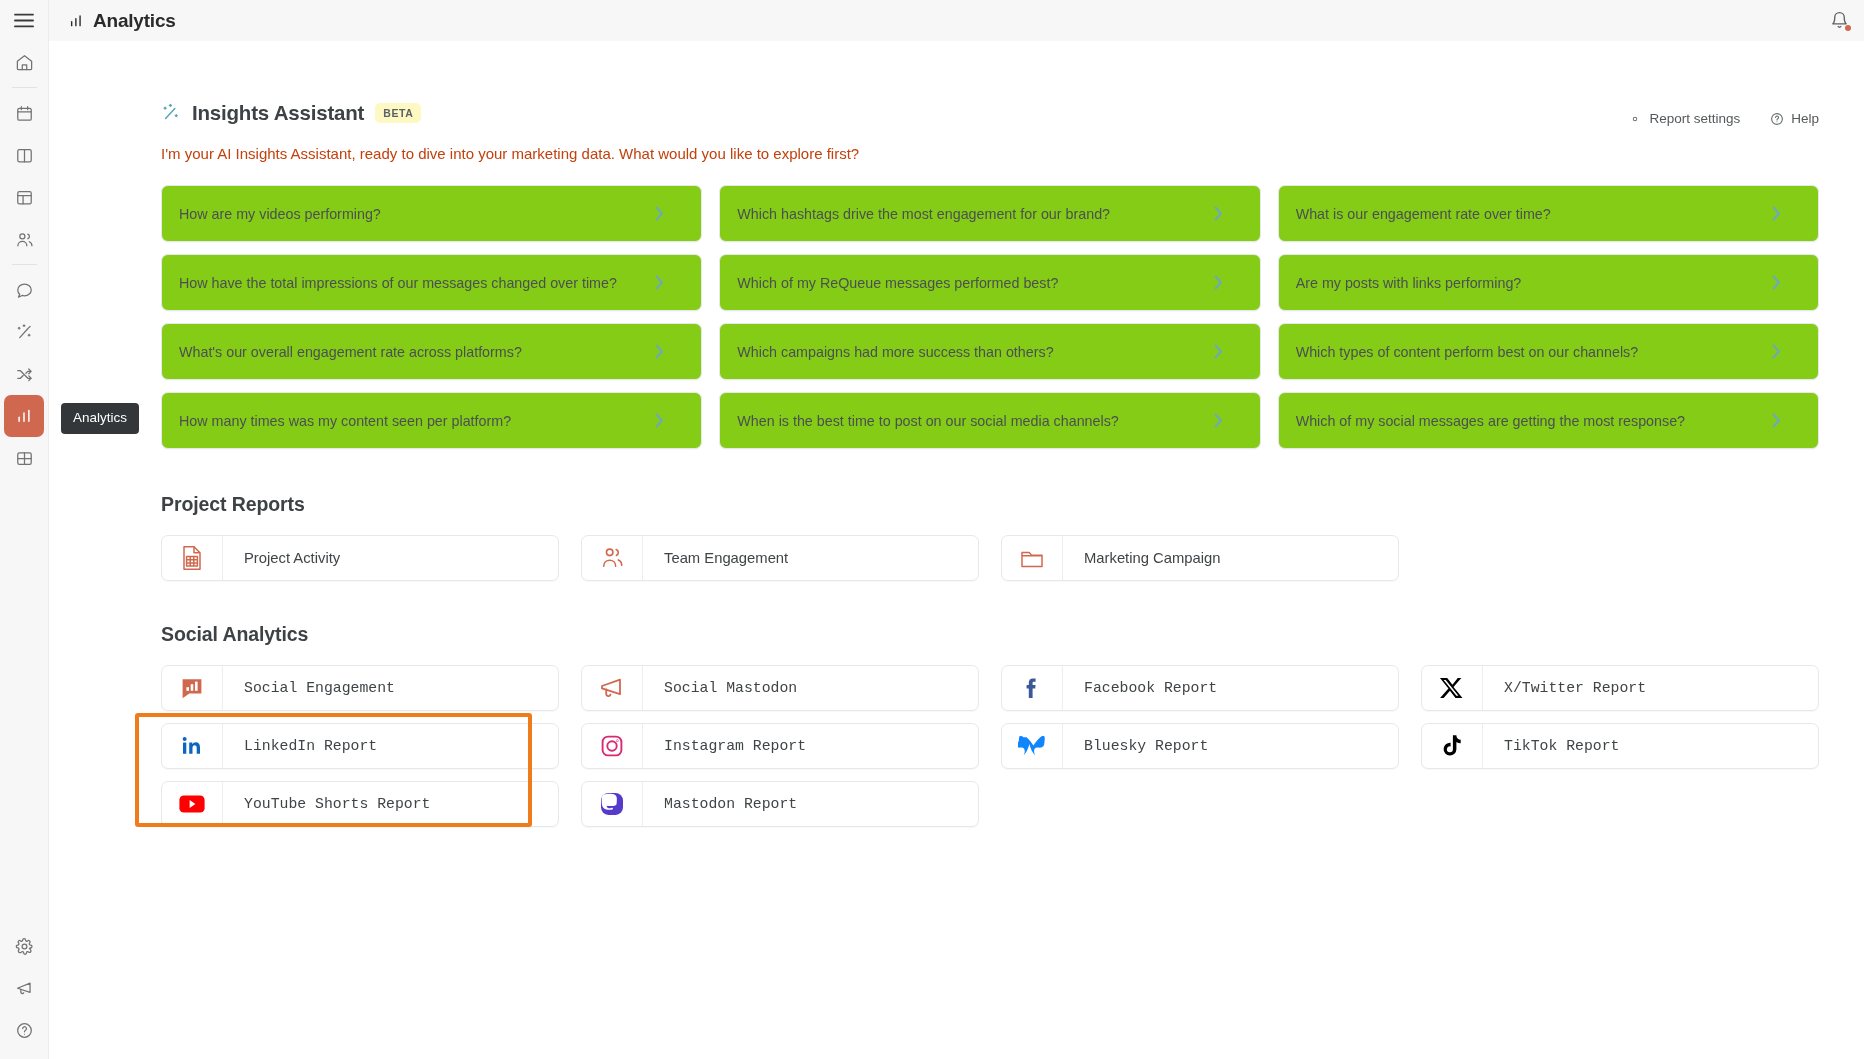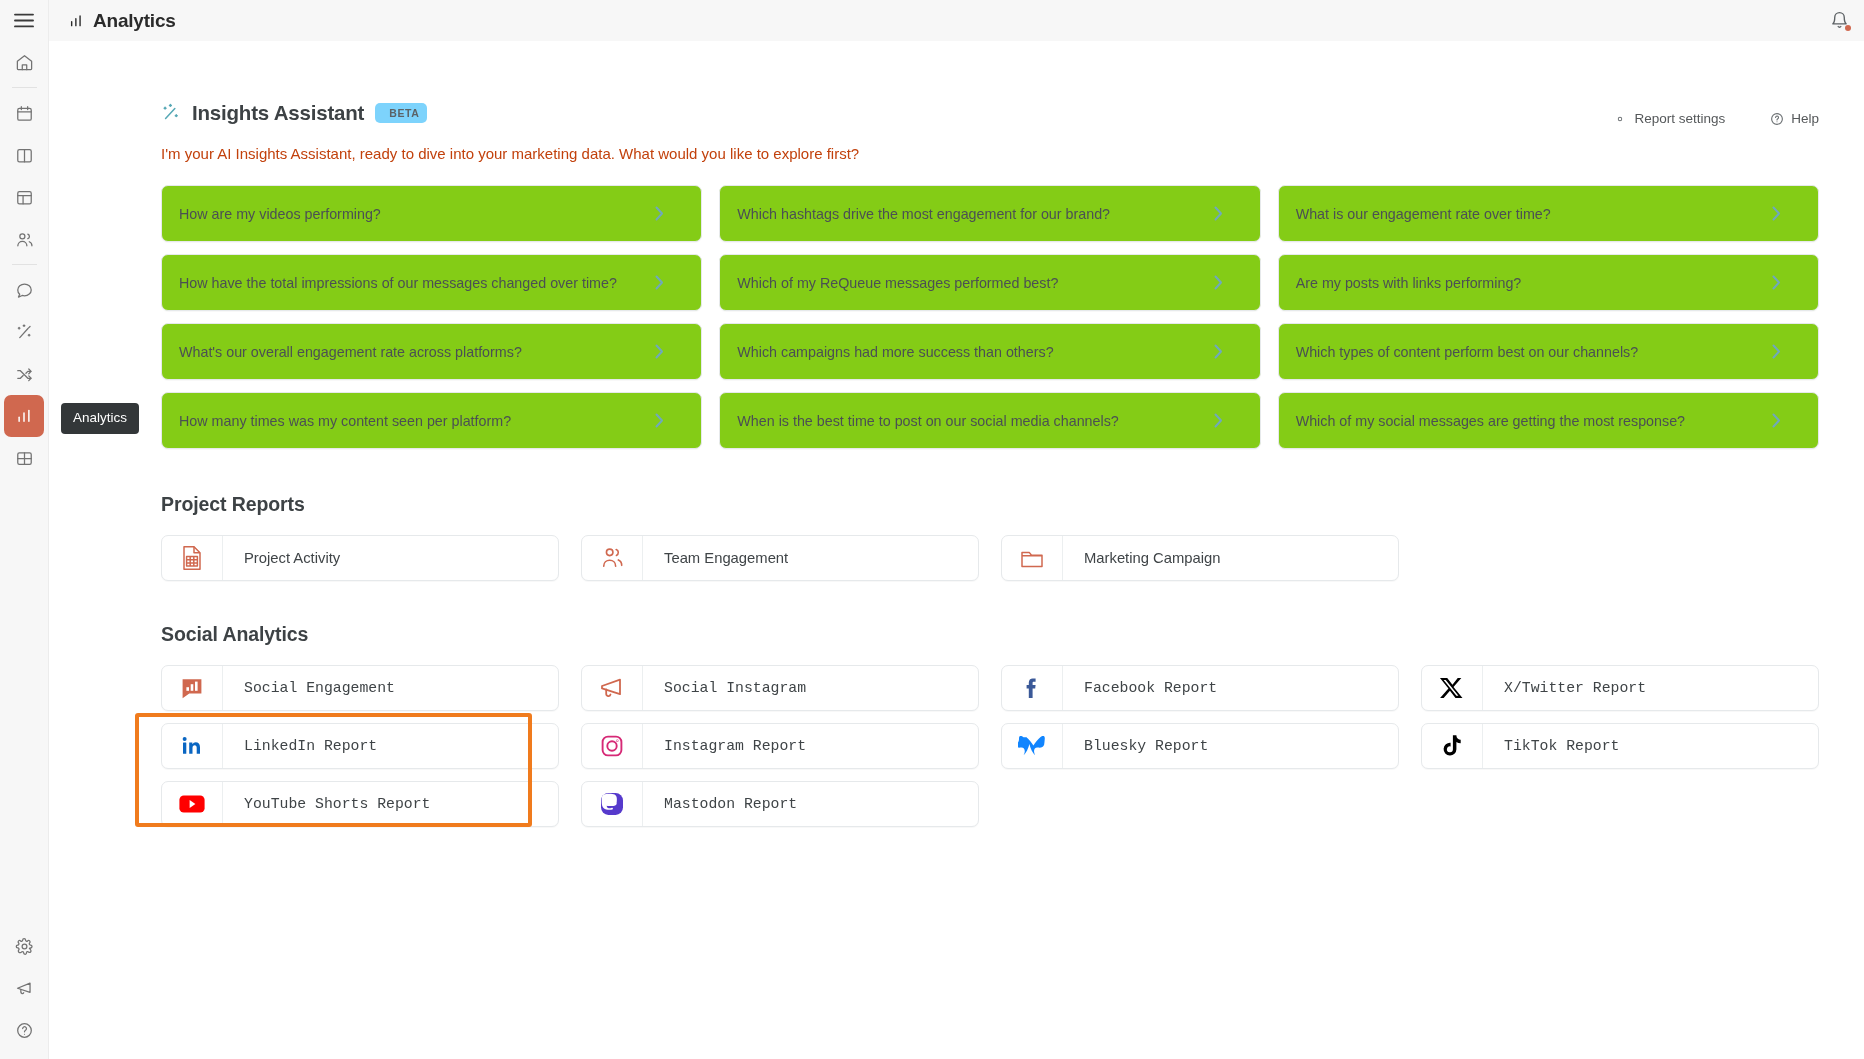--- a/index.html
+++ b/index.html
@@ -70,32 +70,32 @@
 
   .content {
     flex: 1 1 auto; background: #ffffff;
     overflow: hidden; position: relative;
     padding: 0 0 0 0;
   }
   .content-inner { padding: 60px 45px 0 112px; }
 
   .util-row {
     position: absolute; top: 70px; right: 45px;
-    display: flex; align-items: center; gap: 45px;
+    display: flex; align-items: center; gap: 30px;
     font-size: 13.5px; color: #55585a;
   }
   .util-item { display: flex; align-items: center; gap: 7px; cursor: pointer; }
 
   
   .ia-head { display: flex; align-items: center; gap: 11px; margin-bottom: 20px; }
   .ia-title { font-size: 20.5px; font-weight: bold; color: #3d4245; letter-spacing: -0.2px; }
   .beta {
-    background: #7dd3fc; color: #5b6266;
+    background: #fef9c3; color: #5b6266;
     font-size: 10.5px; font-weight: bold; letter-spacing: 0.6px;
-    padding: 5px 8px 4px 14px; border-radius: 5px; line-height: 1;
+    padding: 5px 8px 4px 8px; border-radius: 5px; line-height: 1;
   }
   .ia-sub { font-size: 15px; color: #c2410c; margin-bottom: 23px; }
 
   .q-grid {
     display: grid;
     grid-template-columns: repeat(3, 1fr);
     gap: 12px 17px;
     margin-bottom: 44px;
   }
   .q-card {
@@ -524,21 +524,21 @@
               <div class="r-label">Social Engagement</div>
             </div>
 
             <div class="r-card">
               <div class="r-icon">
                 <svg width="28" height="26" viewBox="0 0 28 26" fill="none" stroke="#d0684f" stroke-width="1.8" stroke-linejoin="round" stroke-linecap="round">
                   <path d="M4 11 22 4.6v14.6L4 13.4z"></path>
                   <path d="M8.2 14.4v4.4a2.2 2.2 0 0 0 4.3.7"></path>
                 </svg>
               </div>
-              <div class="r-label">Social Instagram</div>
+              <div class="r-label">Social Mastodon</div>
             </div>
 
             <div class="r-card">
               <div class="r-icon">
                 <svg width="24" height="26" viewBox="0 0 24 26" fill="#3b5998">
                   <path d="M15.6 3.4h-2.9c-2.4 0-3.9 1.6-3.9 4.1v2.6H6.6v3.5h2.2v9.4h3.8v-9.4h2.6l.4-3.5h-3V7.9c0-.8.25-1.2 1.1-1.2h1.9z"></path>
                 </svg>
               </div>
               <div class="r-label">Facebook Report</div>
             </div>

